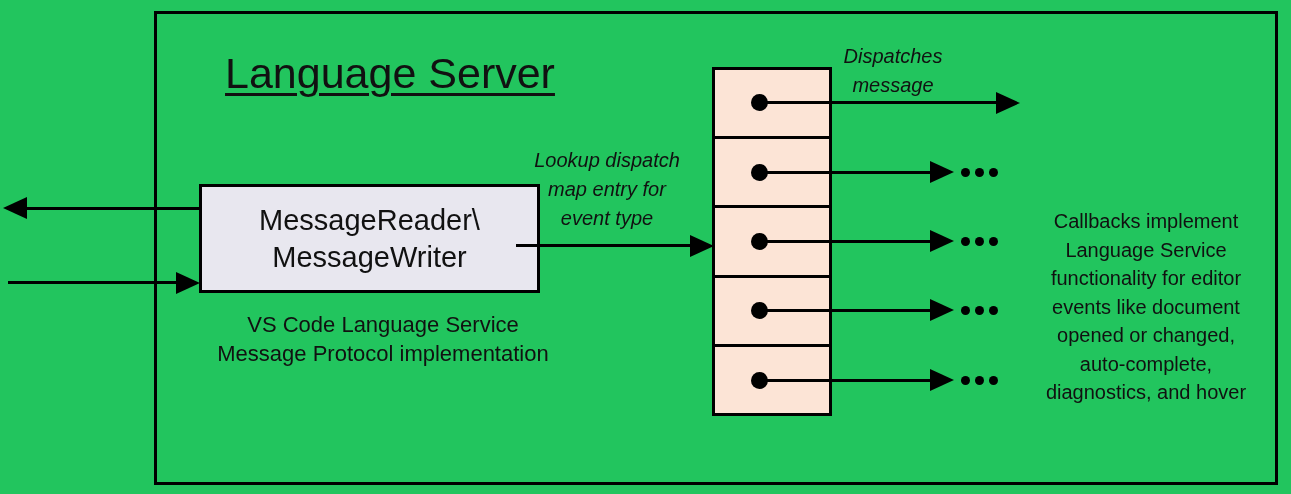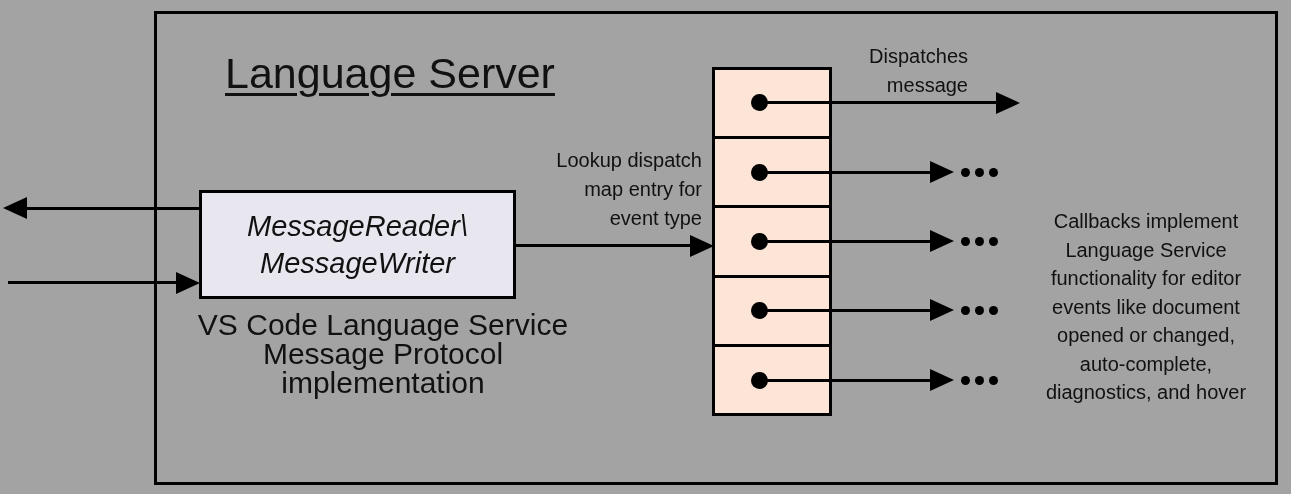--- a/index.html
+++ b/index.html
@@ -1,63 +1,63 @@
 <!DOCTYPE html>
 <html><head>
 <meta charset="utf-8">
 <style>
   html,body{margin:0;padding:0;background:#fff;}
   #canvas{
-    position:relative;width:1291px;height:494px;background:#a3a3a3;
+    position:relative;width:1291px;height:494px;background:#22c55e;
     font-family:"Liberation Sans",sans-serif;color:#111;overflow:hidden;
   }
   .abs{position:absolute;box-sizing:border-box;}
   .preline{white-space:pre-line;text-align:center;}
-  .italic{text-align:right;}
+  .italic{font-style:italic;}
   
   .outer{border:3px solid #000;background:transparent;}
   .node{border:3px solid #000;display:flex;align-items:center;justify-content:center;}
   .reader{background:#E8E7EF;font-size:29px;line-height:37px;}
   .callback{background:#E7EFDE;font-size:28px;line-height:38px;}
   .dcol{background:#FCE4D6;border:3px solid #000;display:flex;flex-direction:column;}
   .dcell{flex:1;border-bottom:3px solid #000;}
   .dcell:last-child{border-bottom:none;}
   
   .hline{position:absolute;height:3px;background:#000;}
   .ah{position:absolute;width:0;height:0;border-top:11px solid transparent;border-bottom:11px solid transparent;}
   .ah-right{border-left:24px solid #000;}
   .ah-left{border-right:24px solid #000;}
   .dot{position:absolute;width:17px;height:17px;border-radius:50%;background:#000;}
   .ellipsis{position:absolute;display:flex;gap:5px;align-items:center;}
   .ellipsis i{display:block;width:9px;height:9px;border-radius:50%;background:#000;}
   
   .title{font-size:43px;text-align:center;text-decoration:underline;text-decoration-thickness:3px;text-underline-offset:5px;}
   .cap21{font-size:21px;line-height:28px;}
-  .cap22{font-size:30px;line-height:29px;text-align:center;}
+  .cap22{font-size:22px;line-height:29px;text-align:center;}
   .cap20{font-size:20px;line-height:29px;}
   .cap20b{font-size:20px;line-height:28.5px;}
   .io{font-size:21px;line-height:30px;}
 </style>
 </head>
 <body>
 
 <div id="canvas">
 
   <div class="abs outer" style="left:154px;top:11px;width:1124px;height:474px;"></div>
 
   <div class="abs title" style="left:170px;top:49px;width:440px;">Language Server</div>
 
   <div class="hline" style="left:20px;top:207px;width:180px;"></div>
   <div class="ah ah-left" style="left:3px;top:197px;"></div>
 
   <div class="hline" style="left:8px;top:281px;width:170px;"></div>
   <div class="ah ah-right" style="left:176px;top:272px;"></div>
 
 
-  <div class="abs node reader preline" style="left:199px;top:190px;width:317px;height:109px;font-style:italic;">MessageReader\
+  <div class="abs node reader preline" style="left:199px;top:184px;width:341px;height:109px;">MessageReader\
 MessageWriter</div>
 
   <div class="abs preline cap22" style="left:183px;top:310px;width:400px;">VS Code Language Service
 Message Protocol implementation</div>
 
   <div class="hline" style="left:516px;top:244px;width:175px;"></div>
   <div class="ah ah-right" style="left:690px;top:235px;"></div>
 
   <div class="abs preline italic cap20" style="left:512px;top:146px;width:190px;">Lookup dispatch
 map entry for

